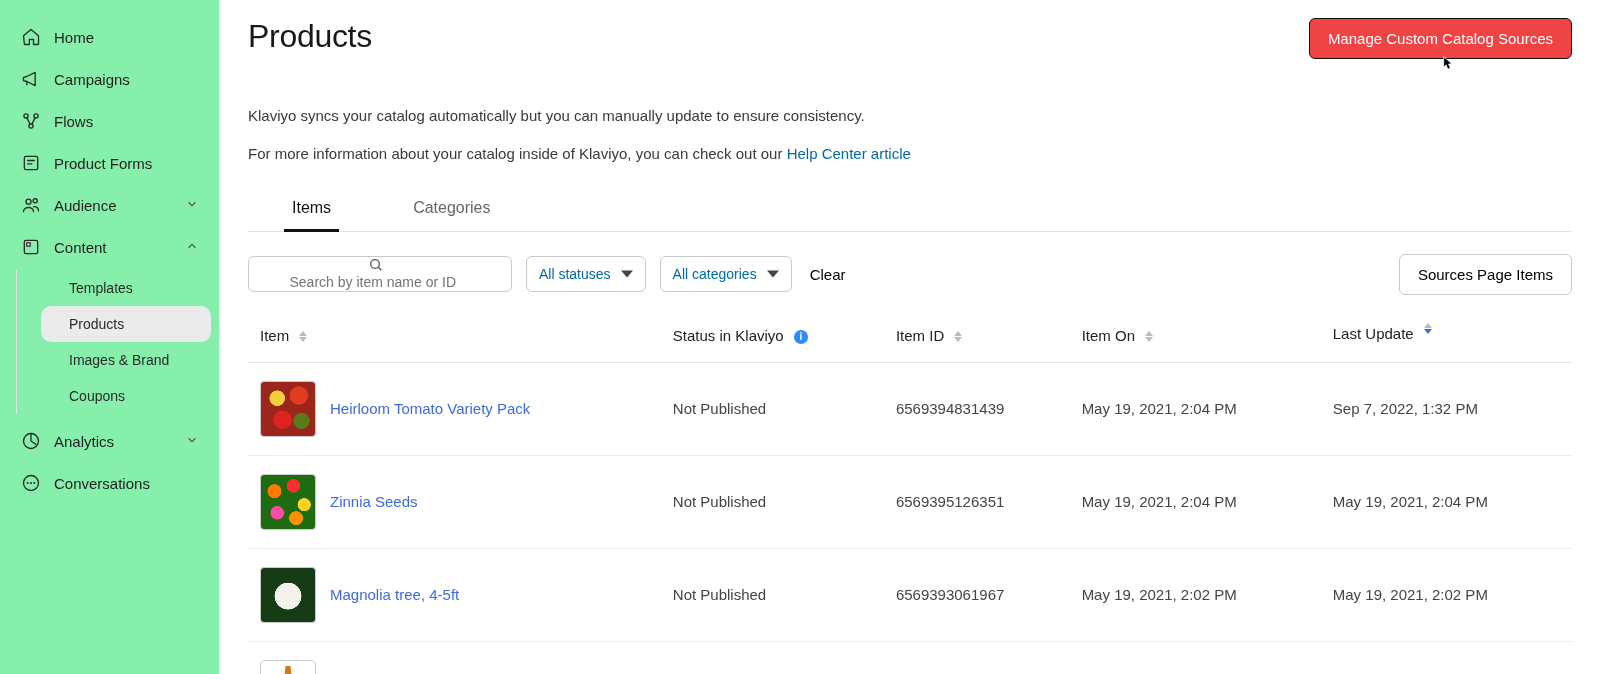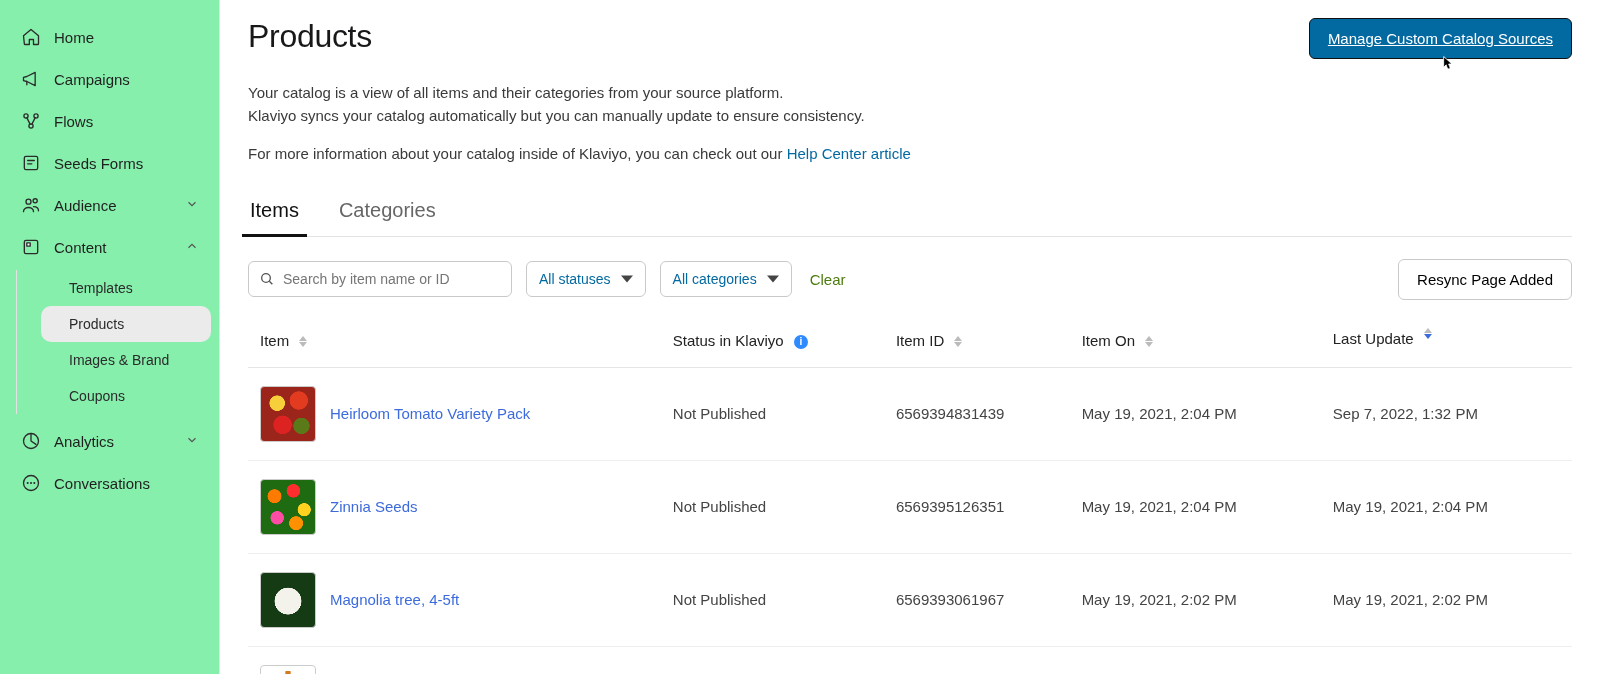--- a/index.html
+++ b/index.html
@@ -60,24 +60,23 @@
   .header-actions { display: flex; gap: 12px; position: relative; }
   .btn {
     padding: 11px 18px;
     font-size: 15px;
     border-radius: 6px;
     cursor: pointer;
     border: 1px solid #444;
     background: #fff;
   }
   .btn.primary {
-    background: #0369a1;
+    background: #ef4444;
     color: #fff;
     border-color: #111;
-    text-decoration: underline;
   }
   .cursor-icon {
     position: absolute;
     top: 36px;
     left: 128px;
     width: 20px;
     height: 20px;
     pointer-events: none;
   }
   .desc { color: #3a3a3a; line-height: 1.55; margin-bottom: 14px; font-size: 15px; }
@@ -86,23 +85,24 @@
   
   .tabs {
     display: flex;
     gap: 36px;
     border-bottom: 1px solid #e3e3e3;
     margin-top: 24px;
   }
   .tab {
     padding: 10px 2px 14px 2px;
     cursor: pointer;
-    font-size: 20px;
+    font-size: 16px;
     color: #666;
     position: relative;
+    margin-left: 42px;
   }
   .tab.active {
     color: #111;
     font-weight: 500;
   }
   .tab.active::after {
     content: '';
     position: absolute;
     left: -6px; right: -6px; bottom: -1px;
     height: 3px;
@@ -118,20 +118,21 @@
     flex-wrap: wrap;
   }
   .search-wrap {
     display: flex;
     align-items: center;
     border: 1px solid #c9c9c9;
     border-radius: 6px;
     padding: 0 10px;
     height: 36px;
     width: 264px;
+    flex-direction: column;
   }
   .search-wrap svg { width: 16px; height: 16px; stroke: #555; fill: none; stroke-width: 2; margin-right: 8px; }
   .search-wrap input {
     border: none;
     outline: none;
     font-size: 14px;
     flex: 1;
     background: transparent;
   }
   .select {
@@ -140,21 +141,21 @@
     border: 1px solid #c9c9c9;
     border-radius: 6px;
     padding: 0 12px;
     height: 36px;
     gap: 10px;
     cursor: pointer;
     font-size: 14px;
     color: #0369a1;
   }
   .select svg { width: 12px; height: 12px; fill: #444; }
-  .link-btn { color: #4d7c0f; cursor: pointer; font-size: 15px; margin-left: 4px; }
+  .link-btn { color: #000000; cursor: pointer; font-size: 15px; margin-left: 4px; }
   .toolbar-spacer { flex: 1; }
 
   
   table { width: 100%; border-collapse: collapse; }
   th, td { text-align: left; font-size: 15px; }
   thead th {
     font-weight: 400;
     color: #222;
     padding: 10px 12px 14px 12px;
     border-bottom: 1px solid #e5e5e5;
@@ -235,21 +236,21 @@
     <span>Flows</span>
   </div>
 
   <div class="nav-item">
     <span class="nav-icon">
       <svg viewBox="0 0 24 24">
           <rect x="4" y="4" width="16" height="16" rx="2"></rect>
           <path d="M8 9h8M8 13h5"></path>
         </svg>
     </span>
-    <span>Seeds Forms</span>
+    <span>Product Forms</span>
   </div>
 
   <div class="nav-item">
     <span class="nav-icon">
       <svg viewBox="0 0 24 24">
           <circle cx="9" cy="8" r="3"></circle>
           <path d="M3 20c0-3 3-5 6-5s6 2 6 5"></path>
           <circle cx="17" cy="7" r="2.5"></circle>
           <path d="M15 14c3 0 6 1.5 6 5"></path>
         </svg>
@@ -325,21 +326,21 @@
     <h1 class="page-title">Products</h1>
     <div class="header-actions">
       <button class="btn primary">Manage Custom Catalog Sources</button>
       <svg class="cursor-icon" viewBox="0 0 24 24" fill="#000" stroke="#fff" stroke-width="1">
         <path d="M8 3v13l3-3c1 3 1.5 5 3 5s2-1 1.2-3L14 12h4L8 3z"></path>
       </svg>
     </div>
   </div>
 
   <p class="desc">
-    <span>Your catalog is a view of all items and their categories from your source platform.</span><br>
+    <br>
     <span>Klaviyo syncs your catalog automatically but you can manually update to ensure consistency.</span>
   </p>
   <p class="desc">
     <span>For more information about your catalog inside of Klaviyo, you can check out our </span><a href="#">Help Center article</a>
   </p>
 
   <div class="tabs">
     <div class="tab active">Items</div>
     <div class="tab">Categories</div>
   </div>
@@ -359,21 +360,21 @@
         </svg>
     </div>
     <div class="select">
       <span>All categories</span>
       <svg viewBox="0 0 10 6">
           <path d="M0 0h10L5 6z"></path>
         </svg>
     </div>
     <span class="link-btn">Clear</span>
     <div class="toolbar-spacer"></div>
-    <button class="btn" style="border-color:#c9c9c9">Resync Page Added</button>
+    <button class="btn" style="border-color:#c9c9c9">Sources Page Items</button>
   </div>
 
   <table>
     <thead>
       <tr>
         <th>
           <span>Item</span>
           <span class="sort-icon">
               <span class="tri up"></span>
               <span class="tri dn"></span>

